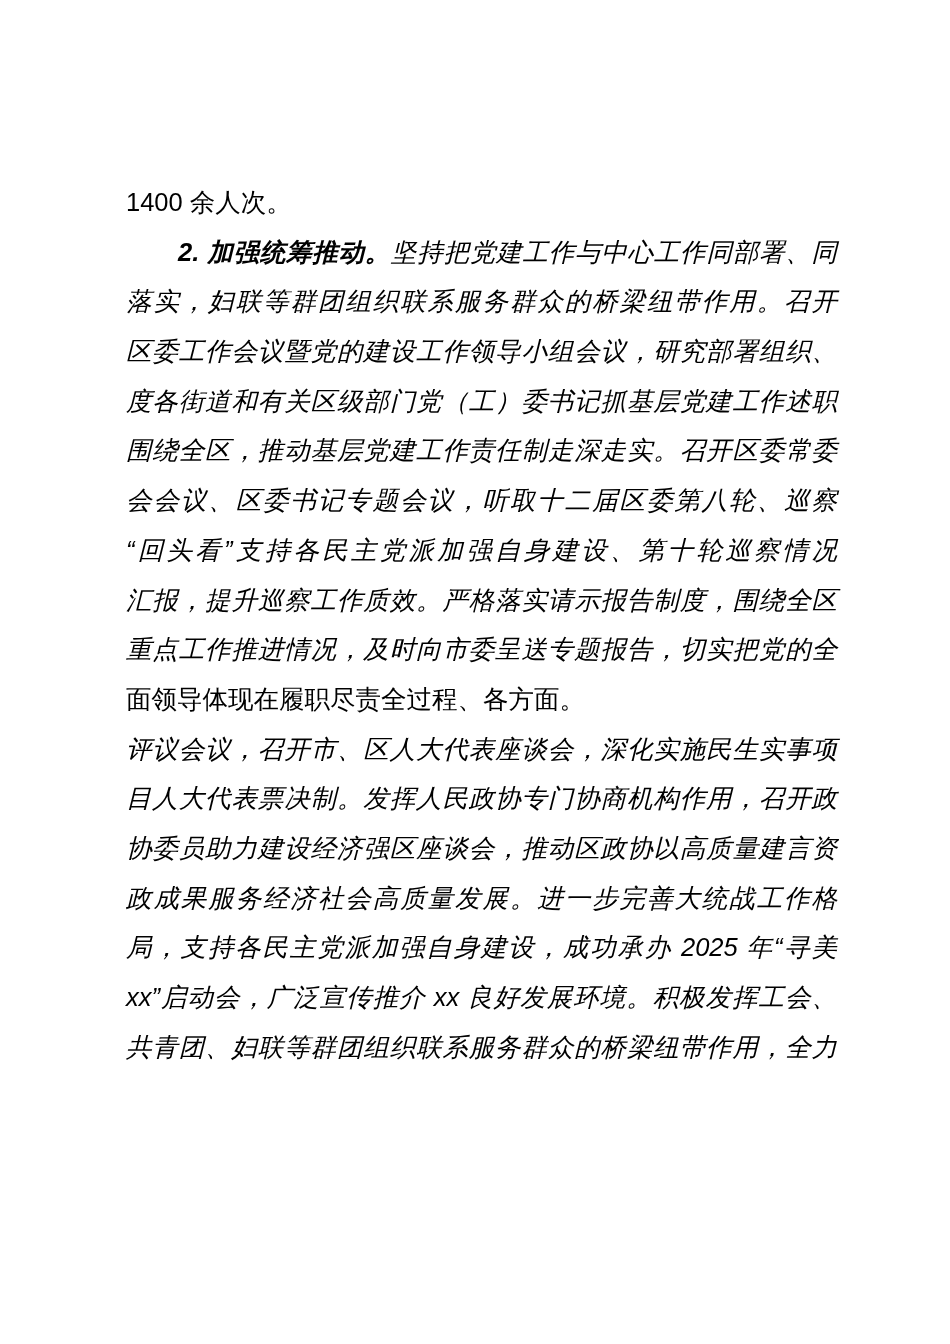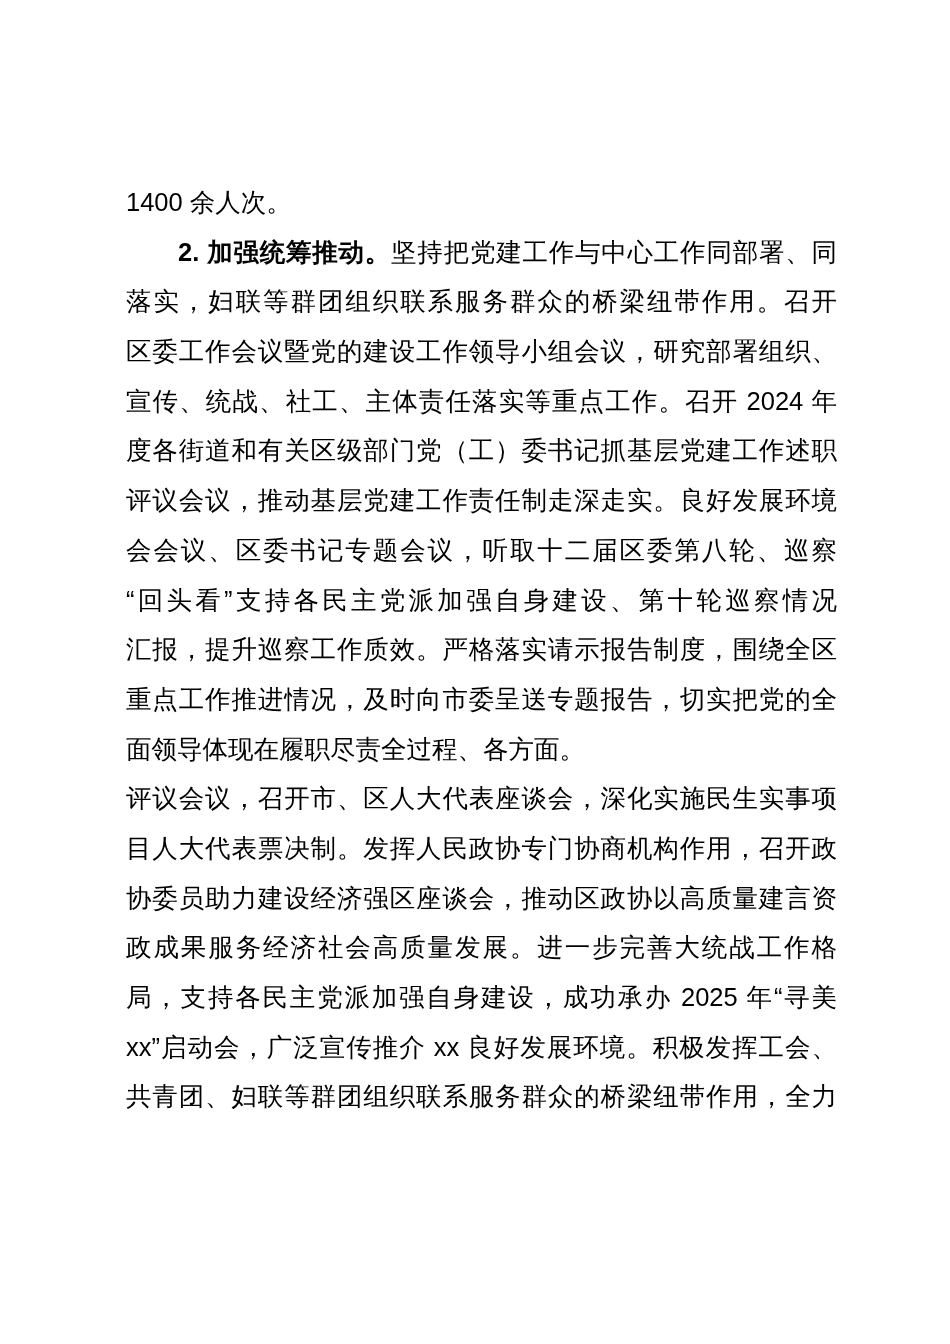--- a/index.html
+++ b/index.html
@@ -33,20 +33,21 @@
   }
   .line {
     height: 49.7px;
     line-height: 49.7px;
     white-space: normal;
     overflow: visible;
   }
   .line.fill {
     text-align: justify;
     text-align-last: justify;
+    font-style: italic;
   }
   .line.indent {
     padding-left: 52px;
   }
   .seg {
     font-weight: normal;
   }
   .seg.bold {
     font-weight: 700;
   }
@@ -58,25 +59,24 @@
   <div class="text-block">
 
     <div class="line"><span class="seg">1400 余人次。</span></div>
 
     <div class="line fill indent"><span class="seg bold">2. 加强统筹推动。</span><span class="seg">坚持把党建工作与中心工作同部署、同</span></div>
 
     <div class="line fill"><span class="seg">落实，妇联等群团组织联系服务群众的桥梁纽带作用。召开</span></div>
 
     <div class="line fill"><span class="seg">区委工作会议暨党的建设工作领导小组会议，研究部署组织、</span></div>
 
-    <div class="line fill"><span class="seg">宣传、统战、社工、主体责任落实等重点工作。召开 2024 年</span></div>
 
     <div class="line fill"><span class="seg">度各街道和有关区级部门党（工）委书记抓基层党建工作述职</span></div>
 
-    <div class="line fill"><span class="seg">评议会议，推动基层党建工作责任制走深走实。良好发展环境</span></div>
+    <div class="line fill"><span class="seg">围绕全区，推动基层党建工作责任制走深走实。召开区委常委</span></div>
 
     <div class="line fill"><span class="seg">会会议、区委书记专题会议，听取十二届区委第八轮、巡察</span></div>
 
     <div class="line fill"><span class="seg">“回头看”支持各民主党派加强自身建设、第十轮巡察情况</span></div>
 
     <div class="line fill"><span class="seg">汇报，提升巡察工作质效。严格落实请示报告制度，围绕全区</span></div>
 
     <div class="line fill"><span class="seg">重点工作推进情况，及时向市委呈送专题报告，切实把党的全</span></div>
 
     <div class="line"><span class="seg">面领导体现在履职尽责全过程、各方面。</span></div>

